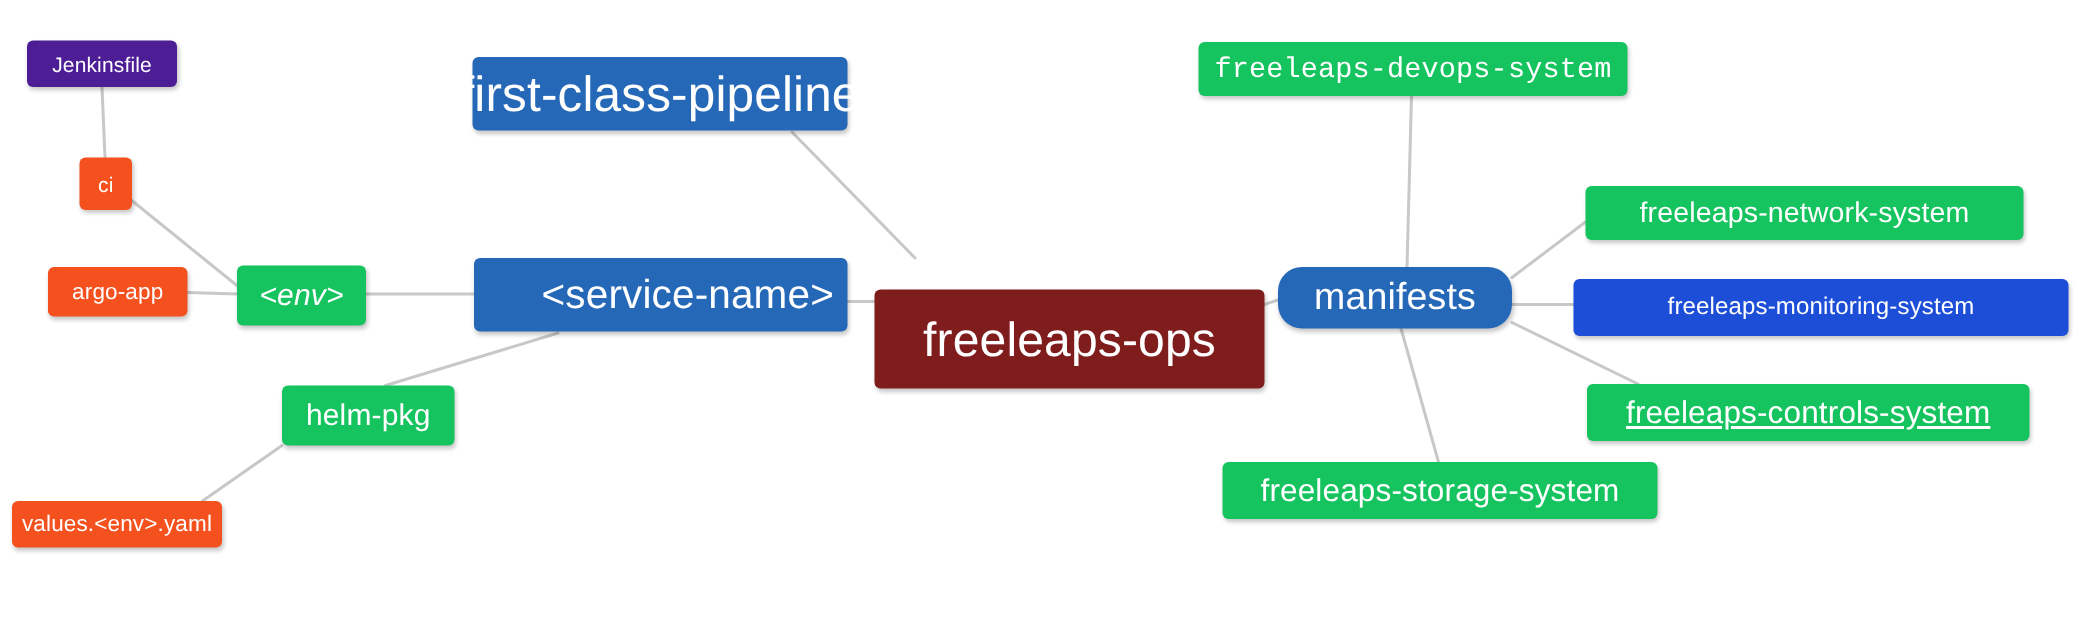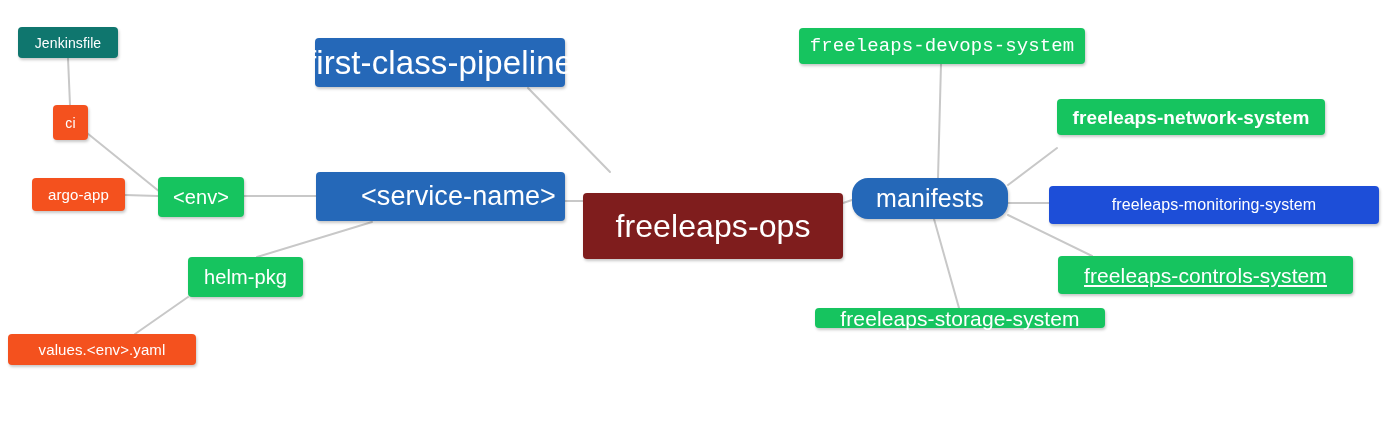--- a/index.html
+++ b/index.html
@@ -59,59 +59,59 @@
       <line x1="528" y1="88" x2="610" y2="172" stroke="#c8c8c8" stroke-width="2" stroke-linecap="round"></line>
       <line x1="565" y1="201" x2="583" y2="201" stroke="#c8c8c8" stroke-width="2" stroke-linecap="round"></line>
       <line x1="843" y1="203" x2="852" y2="200" stroke="#c8c8c8" stroke-width="2" stroke-linecap="round"></line>
       <line x1="938" y1="178" x2="941" y2="64" stroke="#c8c8c8" stroke-width="2" stroke-linecap="round"></line>
       <line x1="1008" y1="185" x2="1057" y2="148" stroke="#c8c8c8" stroke-width="2" stroke-linecap="round"></line>
       <line x1="1008" y1="203" x2="1049" y2="203" stroke="#c8c8c8" stroke-width="2" stroke-linecap="round"></line>
       <line x1="1008" y1="215" x2="1092" y2="256" stroke="#c8c8c8" stroke-width="2" stroke-linecap="round"></line>
       <line x1="934" y1="219" x2="959" y2="308" stroke="#c8c8c8" stroke-width="2" stroke-linecap="round"></line>
     </svg>
   <div id="node-layer">
-      <div class="node" style="left: 18px; top: 27px; width: 100px; height: 31px; background: #0f766e; font-size: 14px;">
+      <div class="node" style="left: 18px; top: 27px; width: 100px; height: 31px; background: #4c1d95; font-size: 14px;">
         <span class="node-label">Jenkinsfile</span>
       </div>
       <div class="node" style="left: 53px; top: 105px; width: 35px; height: 35px; background: rgb(244, 81, 30); font-size: 14px;">
         <span class="node-label">ci</span>
       </div>
       <div class="node" style="left: 32px; top: 178px; width: 93px; height: 33px; background: rgb(244, 81, 30); font-size: 15px;">
         <span class="node-label">argo-app</span>
       </div>
-      <div class="node" style="left: 158px; top: 177px; width: 86px; height: 40px; background: rgb(22, 196, 95); font-size: 20px;">
+      <div class="node" style="left: 158px; top: 177px; width: 86px; height: 40px; background: rgb(22, 196, 95); font-size: 20px; font-style: italic;">
         <span class="node-label">&lt;env&gt;</span>
       </div>
       <div class="node" style="left: 148px; top: 257px; width: 115px; height: 40px; background: rgb(22, 196, 95); font-size: 20px; margin-left: 40px;">
         <span class="node-label">helm-pkg</span>
       </div>
-      <div class="node" style="left: 8px; top: 334px; width: 188px; height: 31px; background: rgb(244, 81, 30); font-size: 15px;">
+      <div class="node" style="left: 8px; top: 334px; width: 140px; height: 31px; background: rgb(244, 81, 30); font-size: 15px;">
         <span class="node-label">values.&lt;env&gt;.yaml</span>
       </div>
       <div class="node" style="left: 315px; top: 38px; width: 250px; height: 49px; background: rgb(37, 104, 184); font-size: 33px;">
         <span class="node-label">first-class-pipeline</span>
       </div>
       <div class="node" style="left: 316px; top: 172px; width: 249px; height: 49px; background: rgb(37, 104, 184); font-size: 27px; padding-left: 36px;">
         <span class="node-label">&lt;service-name&gt;</span>
       </div>
       <div class="node" style="left: 583px; top: 172px; width: 260px; height: 66px; background: #7f1d1d; font-size: 32px; margin-top: 21px;">
         <span class="node-label">freeleaps-ops</span>
       </div>
       <div class="node" style="left: 852px; top: 178px; width: 156px; height: 41px; background: rgb(37, 104, 184); font-size: 25px; border-radius: 16px;">
         <span class="node-label">manifests</span>
       </div>
       <div class="node" style="left: 799px; top: 28px; width: 286px; height: 36px; background: rgb(22, 196, 95); font-size: 19px; font-family: Liberation Mono, monospace;">
         <span class="node-label">freeleaps-devops-system</span>
       </div>
-      <div class="node" style="left: 1057px; top: 99px; width: 268px; height: 36px; background: rgb(22, 196, 95); font-size: 19px; font-weight: bold;">
+      <div class="node" style="left: 1057px; top: 124px; width: 292px; height: 36px; background: rgb(22, 196, 95); font-size: 19px;">
         <span class="node-label">freeleaps-network-system</span>
       </div>
       <div class="node" style="left: 1049px; top: 186px; width: 330px; height: 38px; background: #1d4ed8; font-size: 16px;">
         <span class="node-label">freeleaps-monitoring-system</span>
       </div>
       <div class="node" style="left: 1058px; top: 256px; width: 295px; height: 38px; background: rgb(22, 196, 95); font-size: 21px; text-decoration: underline;">
         <span class="node-label">freeleaps-controls-system</span>
       </div>
-      <div class="node" style="left: 815px; top: 308px; width: 290px; height: 20px; background: rgb(22, 196, 95); font-size: 21px;">
+      <div class="node" style="left: 815px; top: 308px; width: 290px; height: 38px; background: rgb(22, 196, 95); font-size: 21px;">
         <span class="node-label">freeleaps-storage-system</span>
       </div>
     </div>
 </div>
 
 </body></html>

